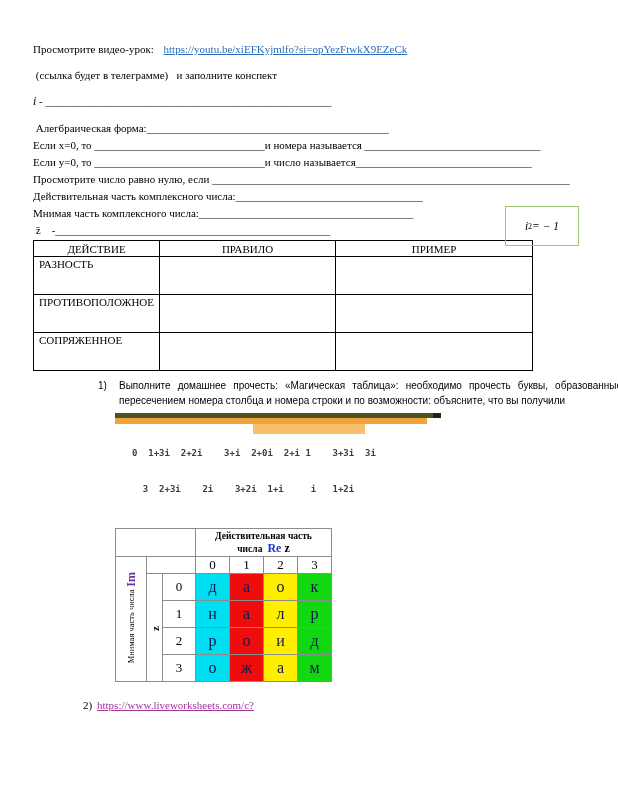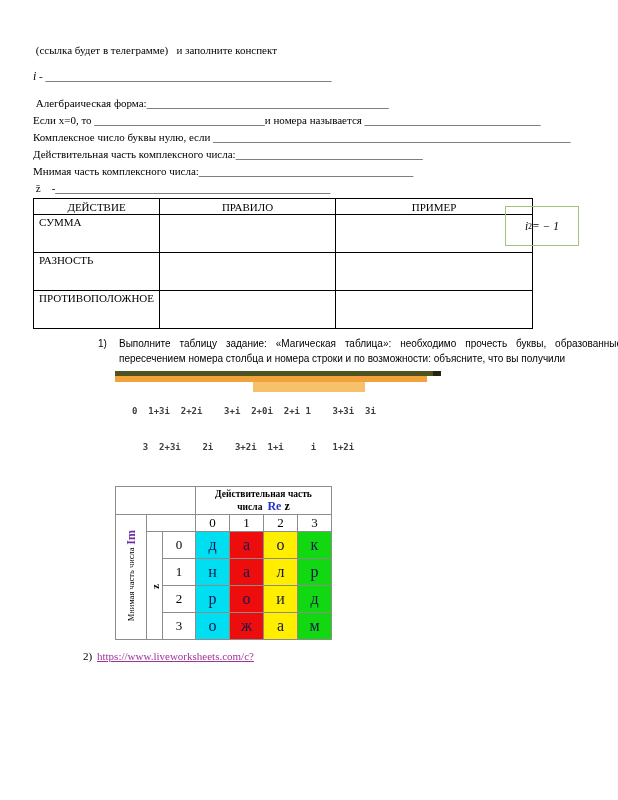--- a/index.html
+++ b/index.html
@@ -29,21 +29,21 @@
   table.ops col.c1{width:113px;} table.ops col.c2{width:176px;} table.ops col.c3{width:197px;}
   table.ops td{border:1.6px solid #000;vertical-align:top;padding:1px 5px;font-size:11px;}
   table.ops tr.hdr td{text-align:center;height:15px;vertical-align:middle;padding:0;}
   table.ops tr.body td{height:35px;}
   .small-label{font-size:8.5px;}
 
   .task1{position:relative;margin:7px 0 0 68px;width:524px;padding-left:21px;box-sizing:border-box;
     font-family:"Liberation Sans","DejaVu Sans",sans-serif;font-size:10px;line-height:1.5;text-align:justify;}
   .task1 .num{position:absolute;left:0;top:0;}
 
-  .magic{position:relative;margin:5px 0 9px 85px;width:340px;}
+  .magic{position:relative;margin:5px 0 16px 85px;width:340px;}
   .bar-olive{width:326px;height:5px;background:linear-gradient(to right,#4e531f 0 97.5%,#23260e 97.5%);}
   .bar-orange{width:312px;height:6px;background:#f2a23a;}
   .hl-orange{position:absolute;left:138px;top:11px;width:112px;height:10px;background:#f7c06a;}
   .exprs{position:relative;z-index:1;padding-left:17px;margin-top:1px;
     font-family:"DejaVu Sans Mono","Liberation Mono",monospace;font-size:9px;font-weight:bold;
     color:#3d3d3d;line-height:1.3;white-space:pre;}
 
   table.mtable{border-collapse:collapse;margin-top:9px;background:#fff;}
   table.mtable td{border:1px solid #8c8c8c;text-align:center;vertical-align:middle;padding:0;}
   tr.mr0{height:20px;} tr.mr1{height:17px;} tr.mbody{height:27px;}
@@ -64,29 +64,34 @@
   .task2 .num,.task3 .num{position:absolute;left:0;top:0;}
   .link-purple{color:#a03399;text-decoration:underline;display:block;word-break:break-all;}
 </style>
 </head>
 <body>
 
 <div class="page">
   <div class="content">
 
 
+    <p class="p-watch">
+      <span>Просмотрите видео-урок:</span>
+      <a href="#" class="link-blue">https://youtu.be/xiEFKyjmlfo?si=opYezFtwkX9EZeCk</a>
+    </p>
 
     <p class="p-note"> (ссылка будет в телеграмме)   и заполните конспект</p>
 
     <p class="p-i"><i>i</i><span> - ____________________________________________________</span></p>
 
     <div class="conspect">
       <p> Алегбраическая форма:____________________________________________</p>
       <p>Если х=0, то _______________________________и номера называется ________________________________</p>
-      <p><span>Комплексное число буквы </span><span class="bold">нулю</span><span>, если _________________________________________________________________</span></p>
+      <p>Если у=0, то _______________________________и число называется________________________________</p>
+      <p><span>Просмотрите число равно </span><span class="bold">нулю</span><span>, если _________________________________________________________________</span></p>
       <p>Действительная часть комплексного числа:__________________________________</p>
       <p>Мнимая часть комплексного числа:_______________________________________</p>
       <p> z̄    -__________________________________________________</p>
     </div>
 
     <div class="formula-box">
       <span>i</span>
         <sup>2</sup>
         <span> = − 1</span>
     </div>
@@ -98,39 +103,39 @@
           <col class="c2">
           <col class="c3">
         </colgroup>
       <tbody>
           <tr class="hdr">
         <td>ДЕЙСТВИЕ</td>
         <td>ПРАВИЛО</td>
         <td>ПРИМЕР</td>
       </tr>
       <tr class="body">
-        <td>СУММА</td>
-        <td></td>
-        <td></td>
-      </tr>
-      <tr class="body">
         <td>РАЗНОСТЬ</td>
         <td></td>
         <td></td>
       </tr>
       <tr class="body">
         <td class="small-label">ПРОТИВОПОЛОЖНОЕ</td>
         <td></td>
         <td></td>
       </tr>
+      <tr class="body">
+        <td>СОПРЯЖЕННОЕ</td>
+        <td></td>
+        <td></td>
+      </tr>
     </tbody>
       </table>
 
     <div class="task1">
-      <span class="num">1)</span><span>Выполните таблицу задание: </span><span class="bold">«Магическая таблица»</span><span>: необходимо прочесть буквы, образованные пересечением  номера столбца и номера строки и  по возможности: объясните, что вы получили</span>
+      <span class="num">1)</span><span>Выполните домашнее прочесть: </span><span class="bold">«Магическая таблица»</span><span>: необходимо прочесть буквы, образованные пересечением  номера столбца и номера строки и  по возможности: объясните, что вы получили</span>
     </div>
 
     <div class="magic">
       <div class="bar-olive"></div>
       <div class="bar-orange"></div>
       <div class="hl-orange"></div>
       <div class="exprs">
         <div>0  1+3i  2+2i    3+i  2+0i  2+i 1    3+3i  3i</div>
         <div>  3  2+3i    2i    3+2i  1+i     i   1+2i</div>
       </div>

